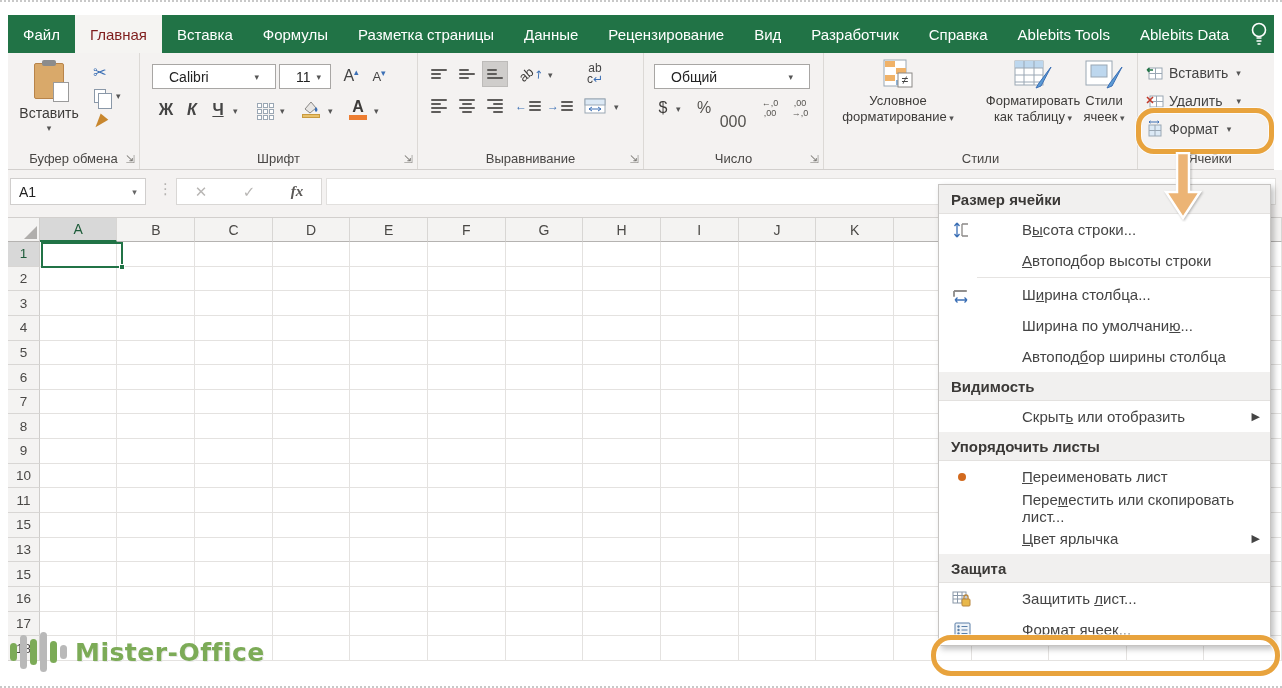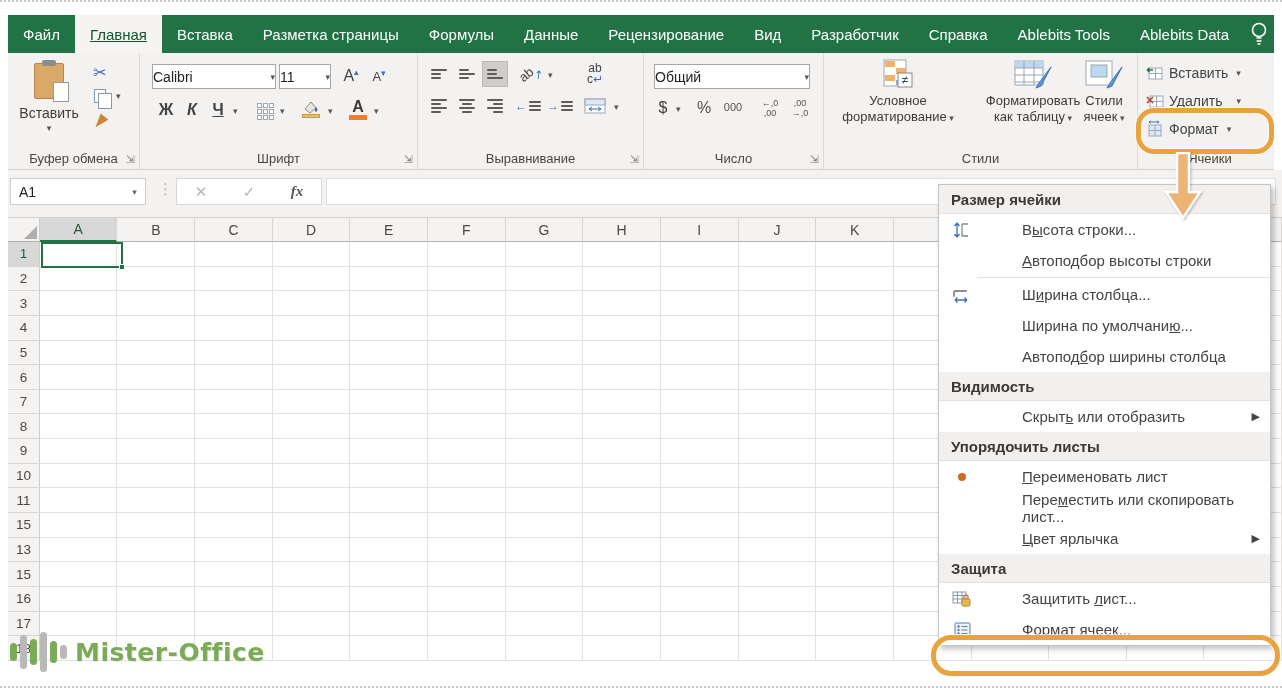--- a/index.html
+++ b/index.html
@@ -5,32 +5,32 @@
   * { margin:0; padding:0; box-sizing:border-box; }
   html,body { background:#fff; }
   body { font-family:"Liberation Sans","DejaVu Sans",sans-serif; }
   .screen { position:relative; width:1282px; height:688px; background:#fff; overflow:hidden;
             border-top:2px dotted #c8c8c8; border-bottom:2px dotted #c8c8c8; }
 
   
   .tabbar { position:absolute; left:8px; top:13px; right:8px; height:38px; background:#217346;
             display:flex; align-items:stretch; color:#fff; }
   .tab { padding:0 15px; display:flex; align-items:center; font-size:15px; cursor:default; white-space:nowrap; }
-  .tab.active { background:#f5f4f2; color:#14532d;text-decoration:underline; }
+  .tab.active { background:#f5f4f2; color:#7f1d1d; }
   .tab-spacer { flex:1; }
   .bulb { width:46px; display:flex; align-items:center; justify-content:center; }
 
   
   .ribbon { position:absolute; left:8px; top:51px; right:8px; height:117px; background:#f4f2f1;
             border-bottom:1px solid #d2cfcd; font-size:13px; color:#444; }
   .rgroup { position:absolute; top:0; bottom:0; border-right:1px solid #dcd9d6; }
   .rgroup-label { position:absolute; left:0; right:0; bottom:3px; text-align:center; font-size:13px; color:#484644; }
   .launcher { position:absolute; right:4px; bottom:3px; font-size:11px; color:#7a7874; cursor:pointer; }
   .combo { background:#fff; border:1px solid #a8a6a4; height:25px; display:flex; align-items:center;
-           padding:0 0; font-size:14px; color:#222; position:absolute; }
+           padding:0 16px; font-size:14px; color:#222; position:absolute; }
   .combo .carr { margin-left:auto; font-size:9px; color:#555; padding-left:6px; }
   .rbtn { position:absolute; display:flex; align-items:center; justify-content:center; color:#444; cursor:pointer; }
   .rbtn.sel { background:#cfcdcb; border:1px solid #bdbbb9; }
   .carr { font-size:9px; color:#555; }
   .biglabel { font-size:14px; color:#3d3b39; }
   .stackbtn { position:absolute; display:flex; flex-direction:column; align-items:center; text-align:center;
               font-size:13px; line-height:16px; color:#3d3b39; cursor:pointer; }
   .alines { display:inline-block; }
   .alines i { display:block; height:2px; background:#5f5d5b; margin:2px 0; border-radius:1px; }
   .gridicon { display:inline-grid; grid-template-columns:repeat(3,5px); grid-template-rows:repeat(3,5px); gap:1px; }
@@ -108,22 +108,22 @@
 </head>
 <body>
 
 <div class="screen">
 
   <div class="tabbar">
     <div style="display:flex;">
         <div class="tab">Файл</div>
         <div class="tab active">Главная</div>
         <div class="tab">Вставка</div>
+        <div class="tab">Формулы</div>
         <div class="tab">Разметка страницы</div>
-        <div class="tab">Формулы</div>
         <div class="tab">Данные</div>
         <div class="tab">Рецензирование</div>
         <div class="tab">Вид</div>
         <div class="tab">Разработчик</div>
         <div class="tab">Справка</div>
         <div class="tab">Ablebits Tools</div>
         <div class="tab">Ablebits Data</div>
       </div>
     <div class="tab-spacer"></div>
     <div class="bulb">
@@ -304,21 +304,21 @@
         <span>Общий</span>
         <span class="carr">▾</span>
       </div>
       <div class="rbtn" style="left:8px;top:42px;width:22px;height:26px;font-size:16px;color:#3d3b39;">
         <span>$</span>
       </div>
       <span class="carr" style="position:absolute;left:32px;top:51px;">▾</span>
       <div class="rbtn" style="left:48px;top:42px;width:24px;height:26px;font-size:16px;color:#55534f;">
         <span>%</span>
       </div>
-      <div class="rbtn" style="left:74px;top:34px;width:30px;height:26px;font-size:11px;color:#55534f;align-items:flex-end;">
+      <div class="rbtn" style="left:74px;top:56px;width:30px;height:26px;font-size:16px;color:#55534f;">
         <span>000</span>
       </div>
       <div class="rbtn" style="left:112px;top:42px;width:28px;height:26px;flex-direction:column;font-size:9px;line-height:10px;color:#55534f;">
         <span>←,0</span>
         <span>,00</span>
       </div>
       <div class="rbtn" style="left:142px;top:42px;width:28px;height:26px;flex-direction:column;font-size:9px;line-height:10px;color:#55534f;">
         <span>,00</span>
         <span>→,0</span>
       </div>

